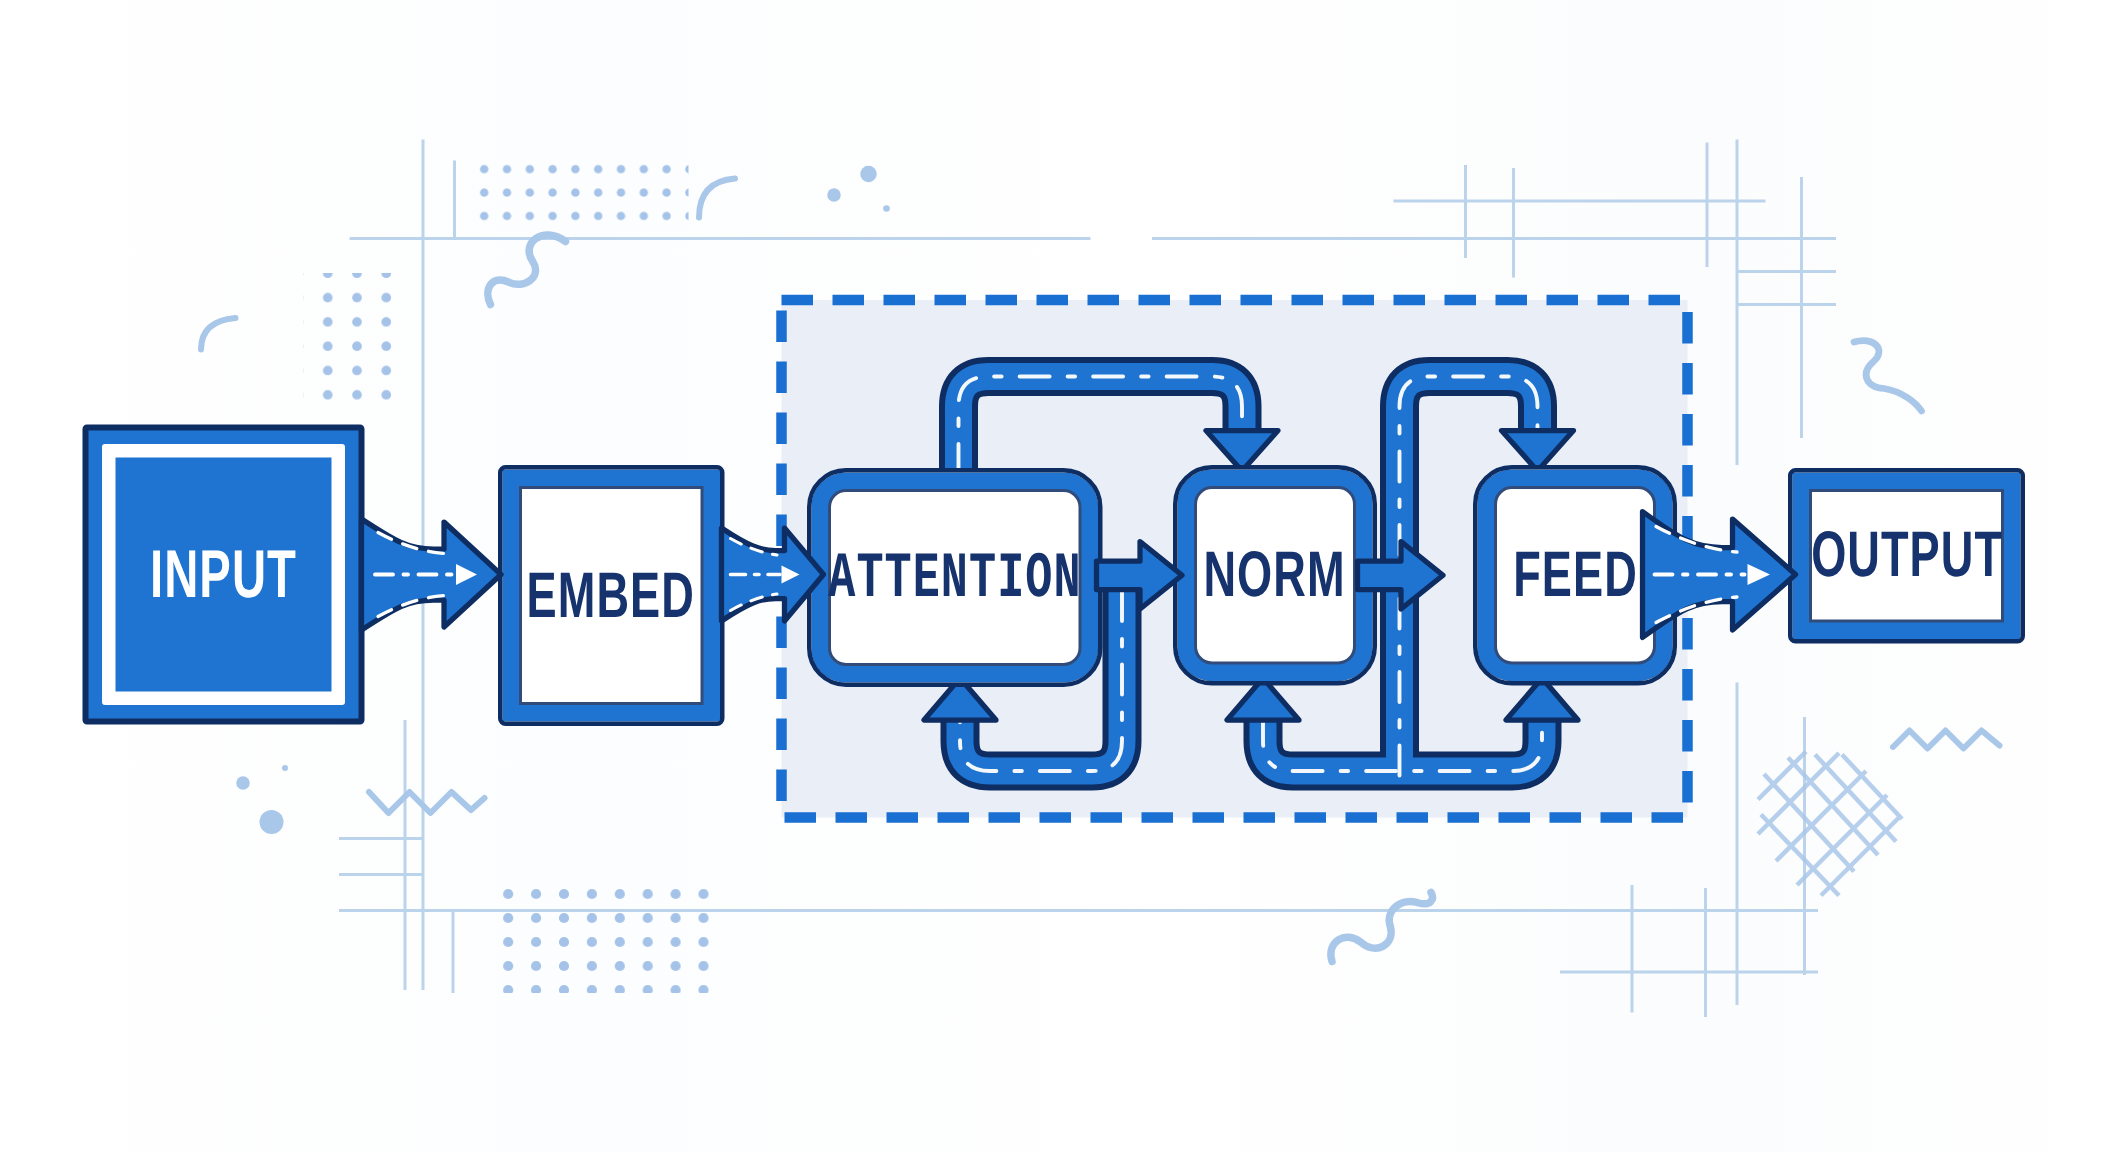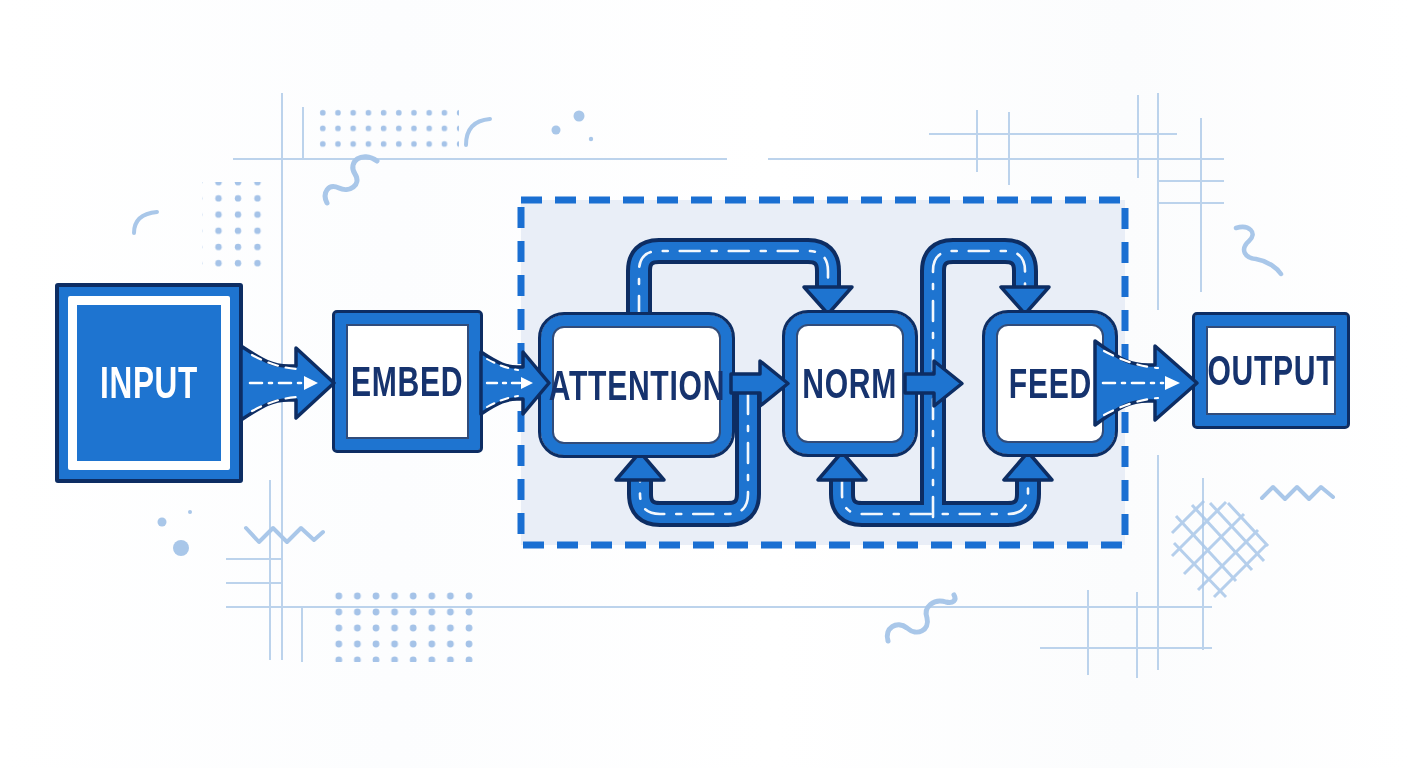--- a/index.html
+++ b/index.html
@@ -144,27 +144,27 @@
     </g>
   </svg>
 
   <div class="box" id="node-input" style="left:55px;top:283px;width:188px;height:200px;">
     <div class="inner-frame"></div>
     <div class="label">
       <span>INPUT</span>
     </div>
   </div>
 
-  <div class="box framed square" style="left:332px;top:310px;width:151px;height:143px;">
+  <div class="box framed square" style="left:332px;top:310px;width:151px;height:174px;">
     <div class="label">
       <span>EMBED</span>
     </div>
   </div>
 
-  <div class="box framed round" style="left:538px;top:312px;width:197px;height:146px;">
+  <div class="box framed round" style="left:538px;top:312px;width:197px;height:146px;font-family:Liberation Mono, monospace;">
     <div class="label">
       <span>ATTENTION</span>
     </div>
   </div>
 
   <div class="box framed round" style="left:782px;top:310px;width:136px;height:147px;">
     <div class="label">
       <span>NORM</span>
     </div>
   </div>

